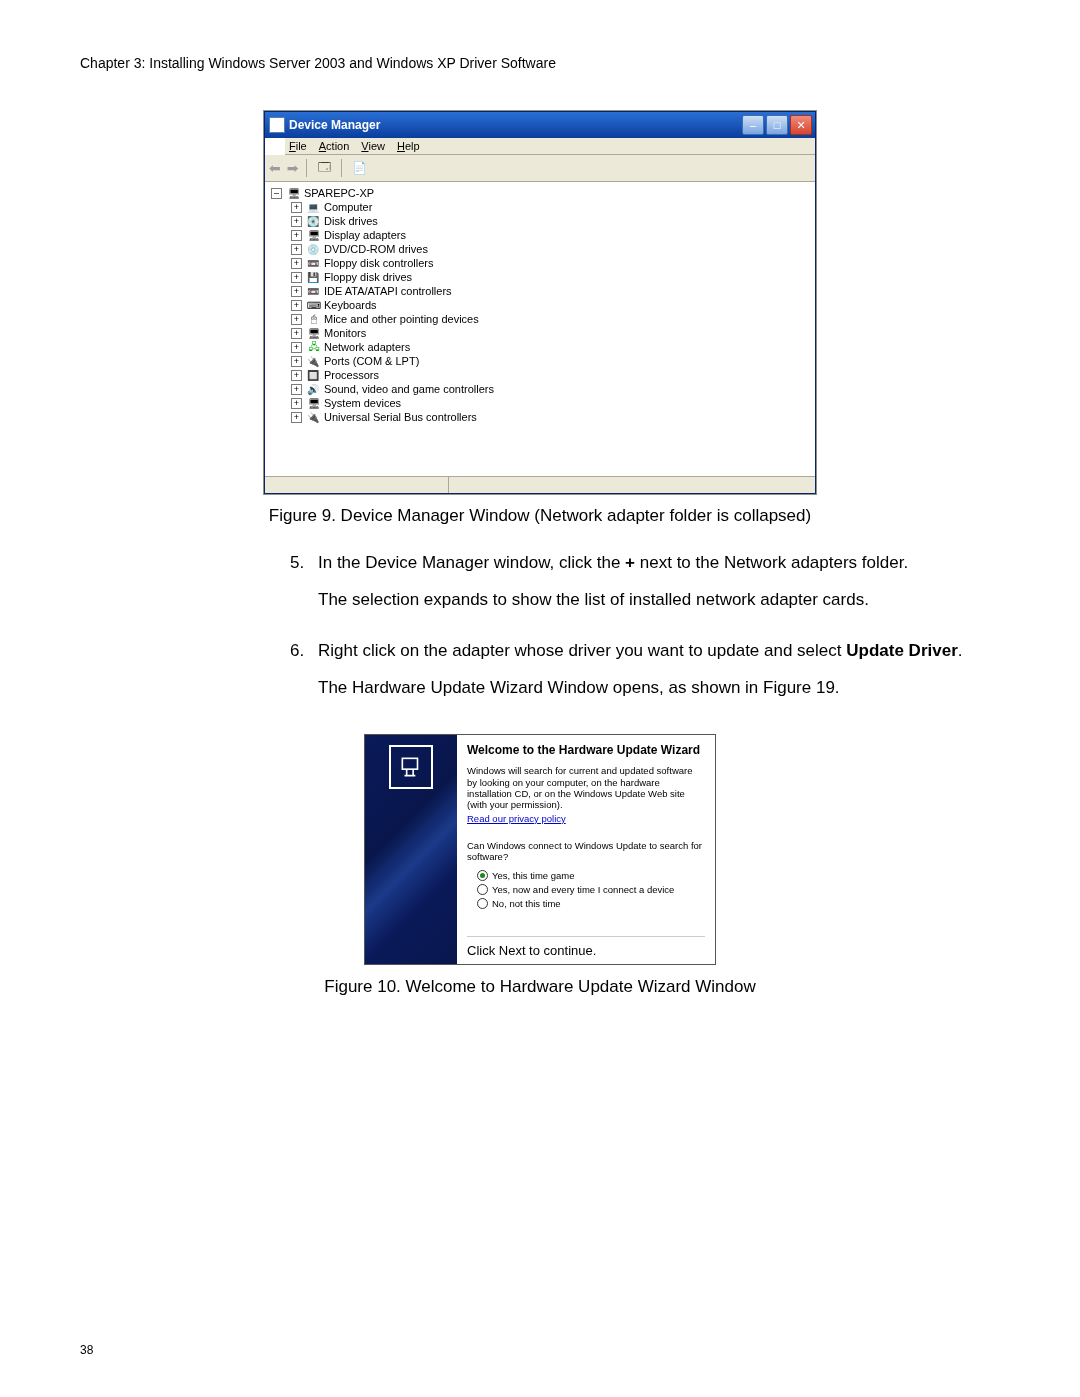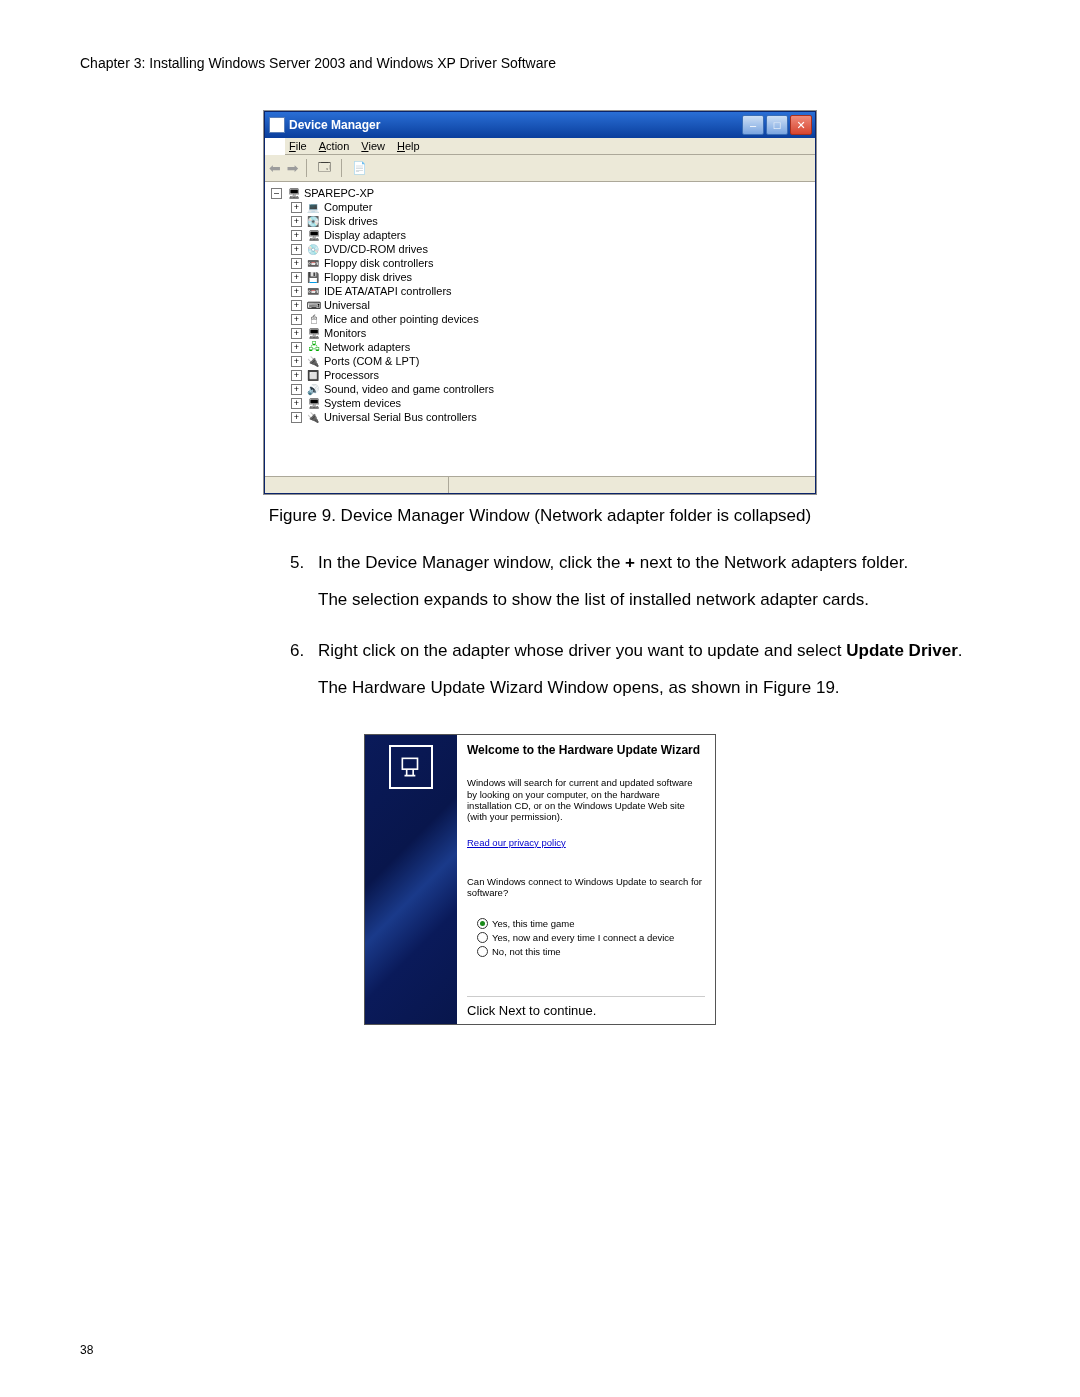--- a/index.html
+++ b/index.html
@@ -198,21 +198,20 @@
     width: 40px; height: 40px;
     border: 2px solid #fff;
     display:flex; align-items:center; justify-content:center;
     color:#fff;
   }
   .wiz-right {
     flex:1;
     padding: 8px 10px 6px 10px;
     display:flex;
     flex-direction:column;
-    gap:12px;
   }
   .wiz-title { font-weight: bold; font-size: 12px; margin-bottom: 8px; line-height:1.2;}
   .wiz-para { font-size: 9.5px; line-height:1.2; margin-bottom: 2px;}
   .wiz-link { color:#0000cc; text-decoration: underline; font-size:9.5px; margin-bottom: 16px; display:inline-block;}
   .wiz-q { font-size: 9.5px; margin-bottom: 6px; line-height:1.2;}
   .wiz-opts { margin-left: 10px; margin-bottom: 26px;}
   .wiz-opt { display:flex; align-items:center; gap:4px; font-size:9.5px; height:14px;}
   .radio {
     width:9px; height:9px; border:1px solid #333; border-radius:50%;
     display:inline-flex; align-items:center; justify-content:center;
@@ -316,21 +315,21 @@
                   <div class="node">
                     <span class="exp">+</span>
                     <span class="ico ide"></span>
                     <span>IDE ATA/ATAPI controllers</span>
                   </div>
                 </li>
               <li>
                   <div class="node">
                     <span class="exp">+</span>
                     <span class="ico keyboard"></span>
-                    <span>Universal</span>
+                    <span>Keyboards</span>
                   </div>
                 </li>
               <li>
                   <div class="node">
                     <span class="exp">+</span>
                     <span class="ico mouse"></span>
                     <span>Mice and other pointing devices</span>
                   </div>
                 </li>
               <li>
@@ -440,16 +439,17 @@
             <span>Yes, now and every time I connect a device</span>
           </div>
           <div class="wiz-opt">
             <span class="radio"></span>
             <span>No, not this time</span>
           </div>
         </div>
         <div class="wiz-bottom">Click Next to continue.</div>
       </div>
     </div>
+    <div class="caption">Figure 10. Welcome to Hardware Update Wizard Window</div>
   </div>
 
   <div class="page-num">38</div>
 </div>
 
 </body></html>

